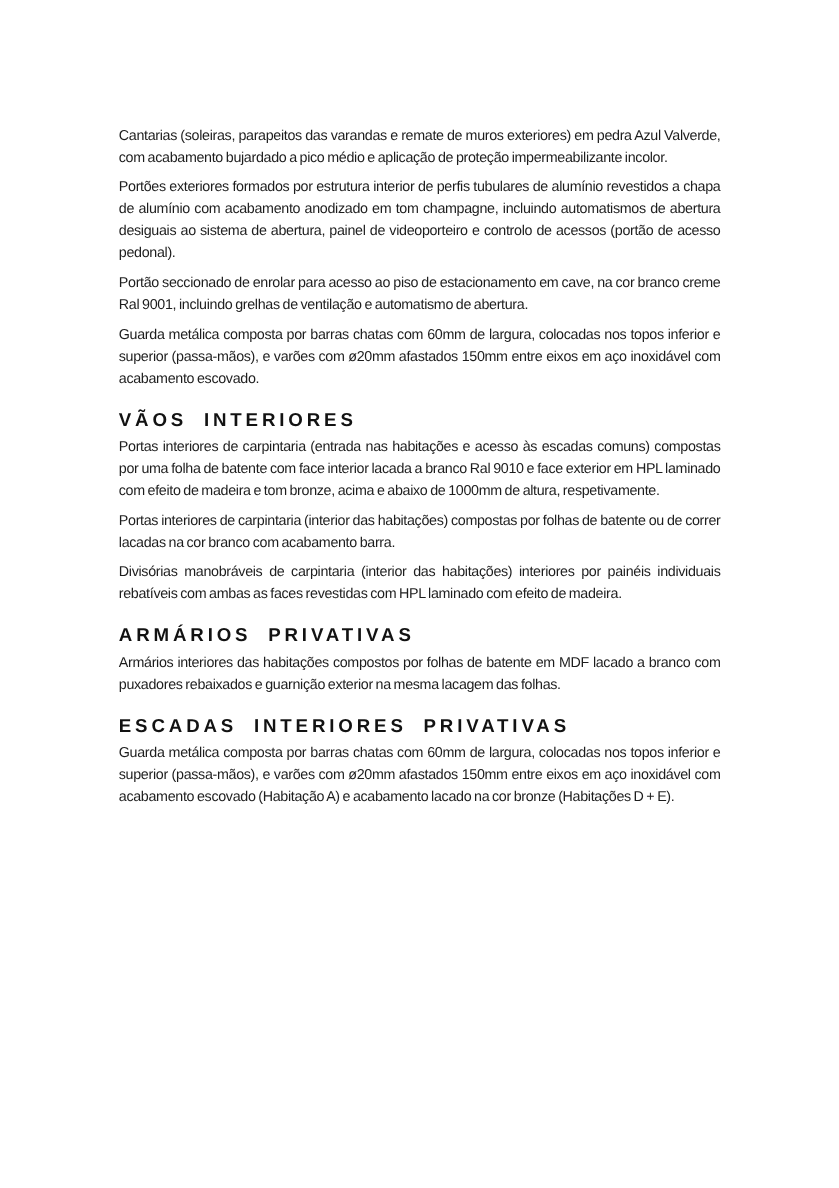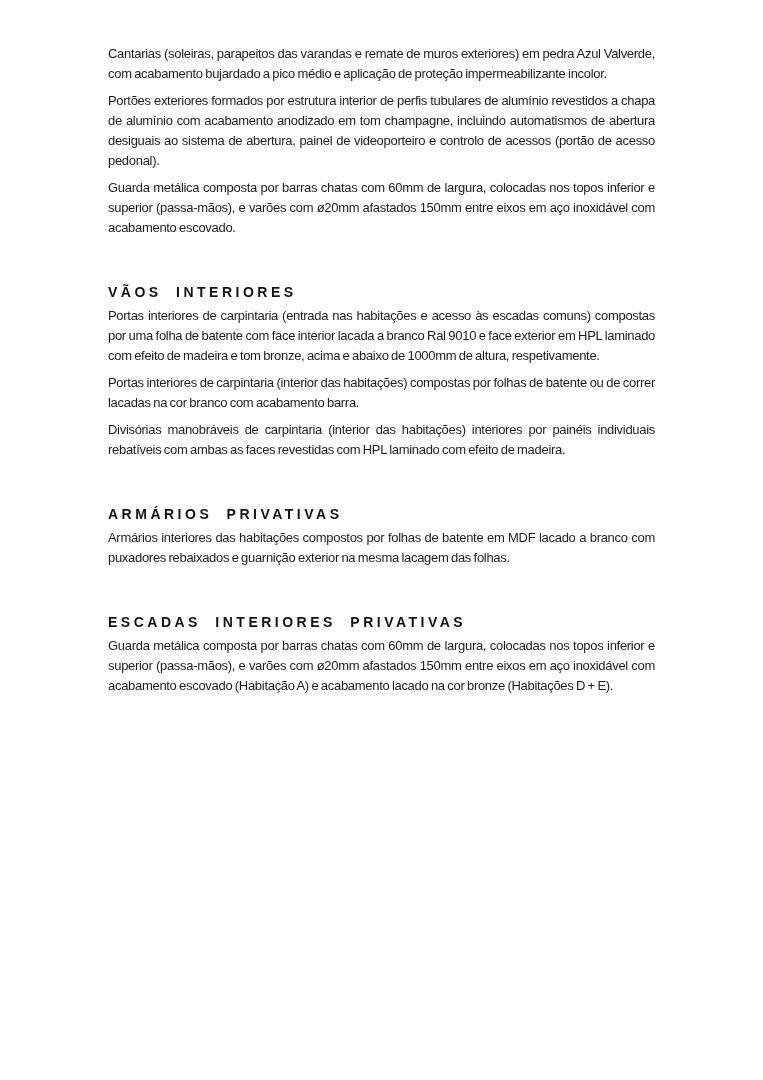--- a/index.html
+++ b/index.html
@@ -12,50 +12,51 @@
     height: 1080px;
     overflow: hidden;
     font-family: "Liberation Sans", sans-serif;
     color: #1d1d1d;
     -webkit-font-smoothing: antialiased;
   }
   .page {
     box-sizing: border-box;
     width: 763px;
     height: 1004px;
-    padding: 44px 108px 0 108px;
+    padding: 113px 108px 0 108px;
     background: #ffffff;
   }
   .para {
     font-size: 13px;
     line-height: 20px;
     text-align: justify;
     letter-spacing: -0.3px;
     word-spacing: -0.8px;
     margin: 0 0 7px 0;
     color: #1d1d1d;
   }
   .section-heading {
-    font-size: 14px;
+    font-size: 17px;
     font-weight: bold;
     letter-spacing: 3.5px;
     word-spacing: 7px;
     color: #121212;
-    margin: 44px 0 4px 0;
+    margin: 18px 0 4px 0;
     line-height: 20px;
     white-space: nowrap;
   }
 </style>
 </head>
 <body>
 
 <main class="page">
 
   <p class="para">Cantarias (soleiras, parapeitos das varandas e remate de muros exteriores) em pedra Azul Valverde, com acabamento bujardado a pico médio e aplicação de proteção impermeabilizante incolor.</p>
   <p class="para">Portões exteriores formados por estrutura interior de perfis tubulares de alumínio revestidos a chapa de alumínio com acabamento anodizado em tom champagne, incluindo automatismos de abertura desiguais ao sistema de abertura, painel de videoporteiro e controlo de acessos (portão de acesso pedonal).</p>
+  <p class="para">Portão seccionado de enrolar para acesso ao piso de estacionamento em cave, na cor branco creme Ral 9001, incluindo grelhas de ventilação e automatismo de abertura.</p>
   <p class="para">Guarda metálica composta por barras chatas com 60mm de largura, colocadas nos topos inferior e superior (passa-mãos), e varões com ø20mm afastados 150mm entre eixos em aço inoxidável com acabamento escovado.</p>
 
   <h2 class="section-heading">VÃOS INTERIORES</h2>
 
   <p class="para">Portas interiores de carpintaria (entrada nas habitações e acesso às escadas comuns) compostas por uma folha de batente com face interior lacada a branco Ral 9010 e face exterior em HPL laminado com efeito de madeira e tom bronze, acima e abaixo de 1000mm de altura, respetivamente.</p>
   <p class="para">Portas interiores de carpintaria (interior das habitações) compostas por folhas de batente ou de correr lacadas na cor branco com acabamento barra.</p>
   <p class="para">Divisórias manobráveis de carpintaria (interior das habitações) interiores por painéis individuais rebatíveis com ambas as faces revestidas com HPL laminado com efeito de madeira.</p>
 
   <h2 class="section-heading">ARMÁRIOS PRIVATIVAS</h2>
 

